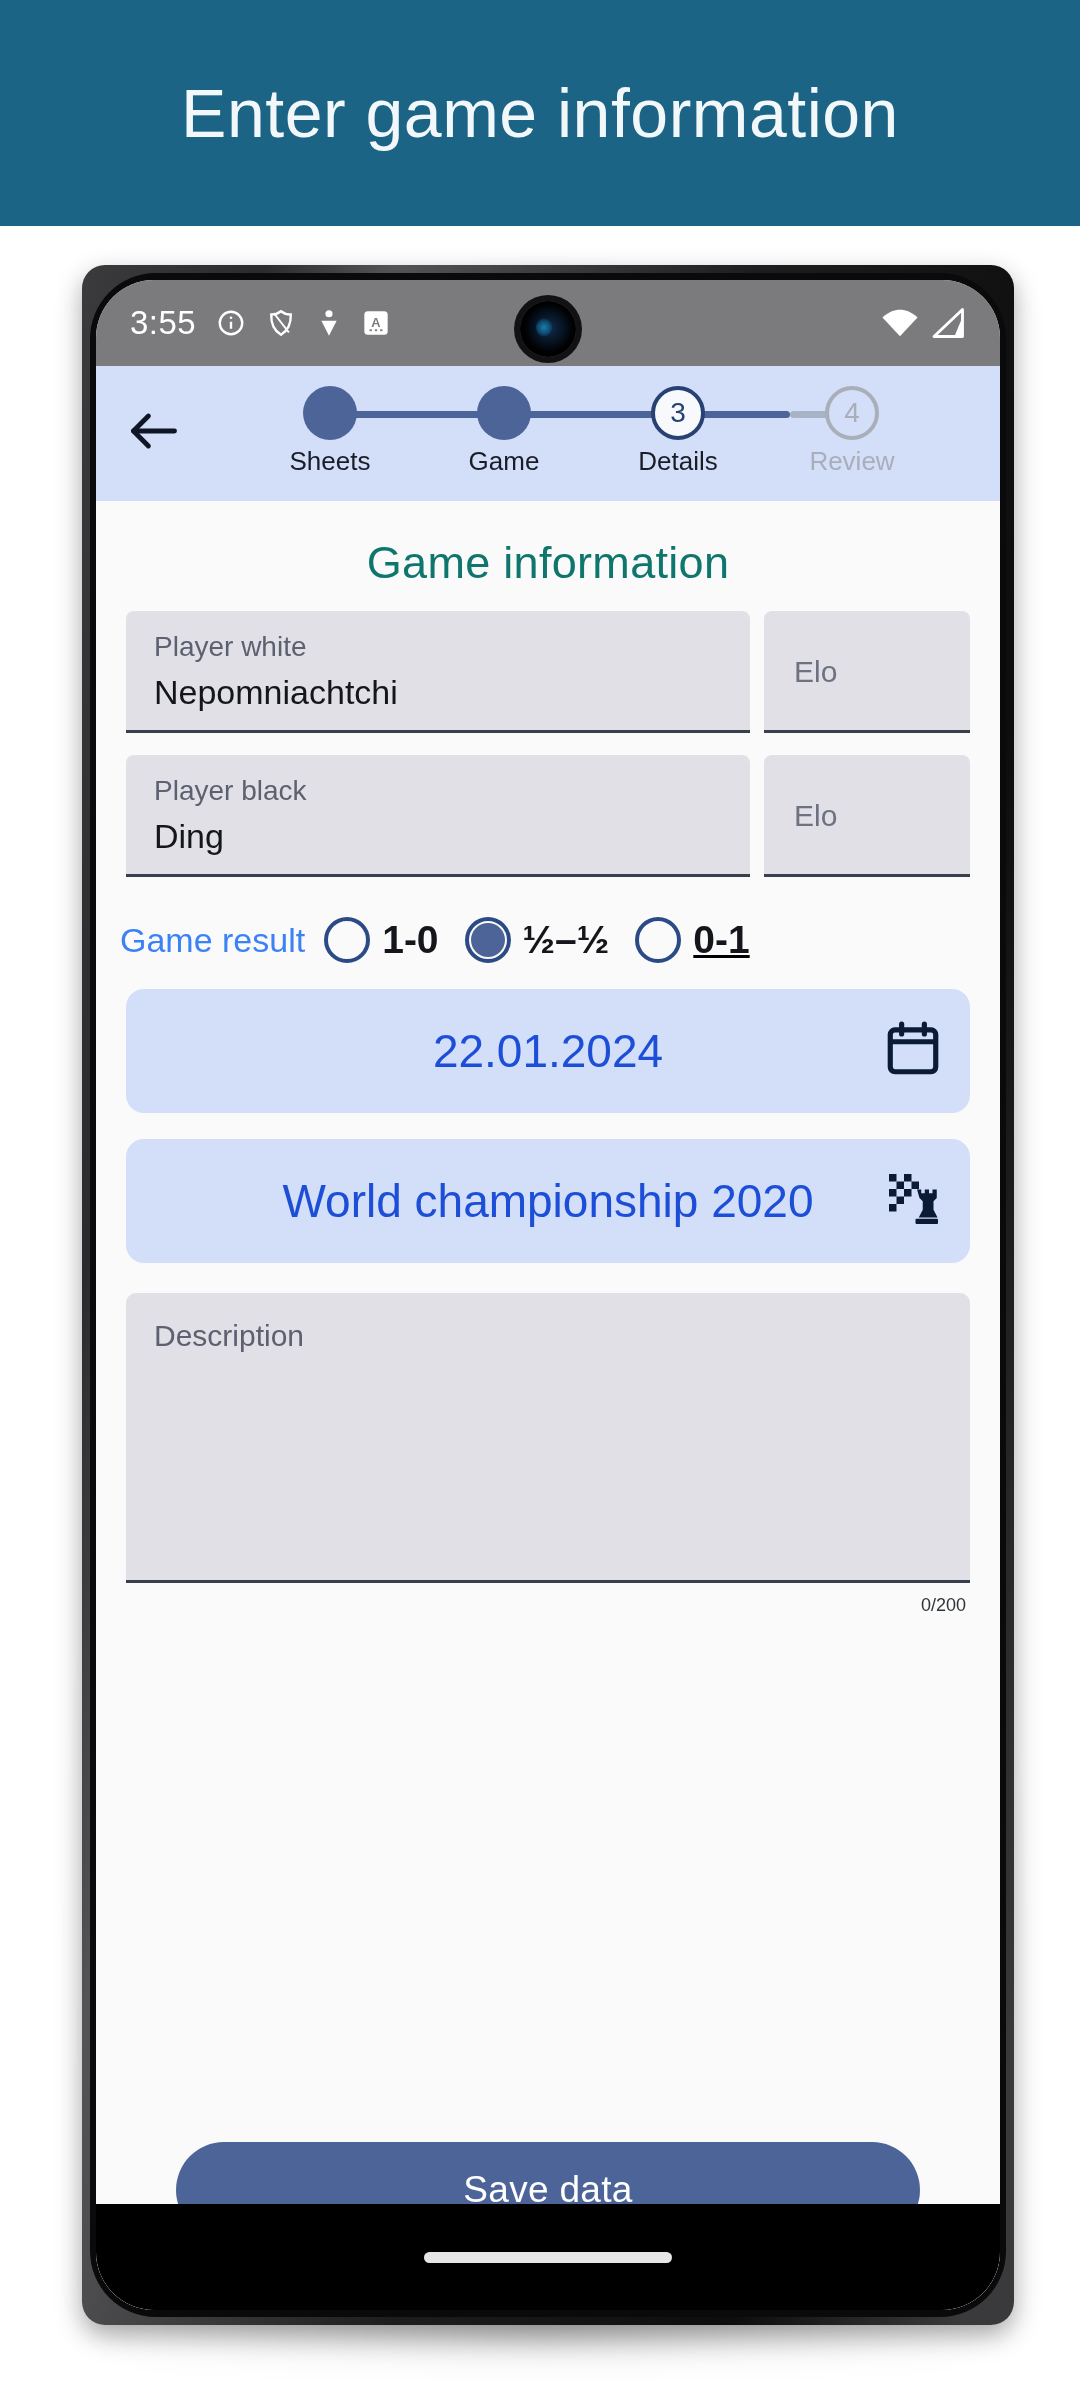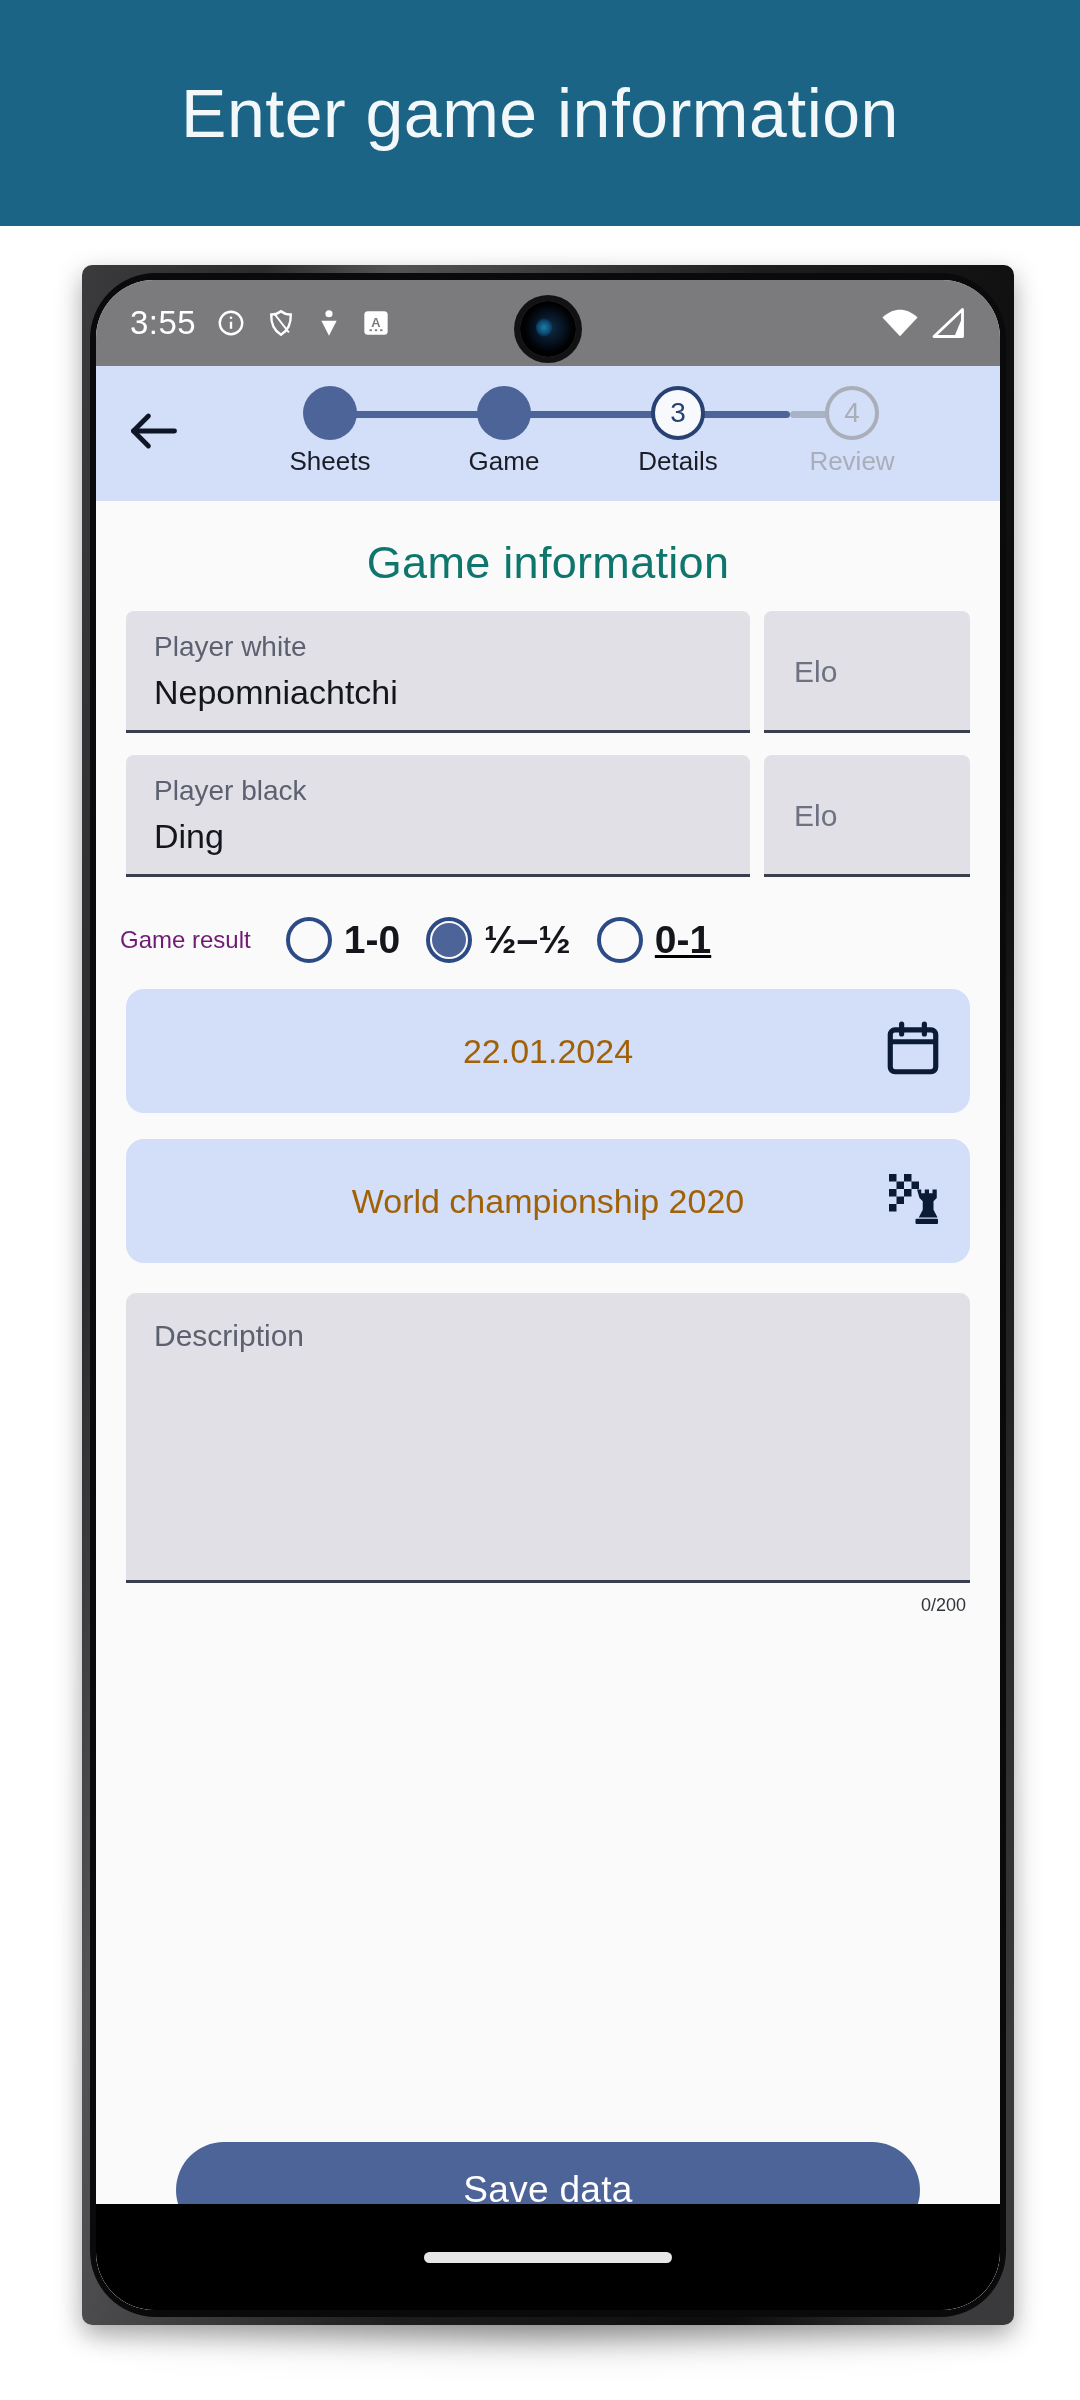--- a/index.html
+++ b/index.html
@@ -25,21 +25,21 @@
 
   
   .phone-shadow {
     position: absolute; left: 70px; top: 258px; width: 950px; height: 2090px;
     border-radius: 78px;
     background: radial-gradient(ellipse at 50% 92%, rgba(0,0,0,.20), rgba(0,0,0,0) 72%);
     filter: blur(16px);
   }
   .phone {
     position: absolute; left: 82px; top: 265px; width: 932px; height: 2060px;
-    border-radius: 10px;
+    border-radius: 23px;
     background: linear-gradient(100deg,#3b3b3d 0%, #2b2b2d 14%, #545456 24%, #1d1d1f 52%, #0d0d0e 78%, #3a3a3c 96%);
     box-shadow: 0 10px 26px rgba(0,0,0,.34);
     overflow: hidden;
   }
   .phone-inner-ring {
     position: absolute; left: 8px; top: 8px; right: 8px; bottom: 8px;
     border-radius: 66px;
     background: #0a0a0b;
   }
   .screen {
@@ -136,40 +136,40 @@
   }
   .field.narrow .f-placeholder {
     position:absolute; left: 30px; top: 44px;
     font-size: 30px; color:#6d7180;
   }
 
   
   .result-row {
     display:flex; align-items:center; padding: 0 24px; margin-top: 40px; gap: 0;
   }
-  .result-label { font-size: 24px; color:#701a75; margin-right: 35px; }
+  .result-label { font-size: 34px; color:#3b82f6; margin-right: 19px; }
   .result-opt { display:flex; align-items:center; gap: 12px; margin-right: 26px; }
   .radio {
     width: 46px; height: 46px; border-radius:50%;
     border: 4px solid #2c4b86; background:#fafafa;
     display:flex; align-items:center; justify-content:center;
     flex: none;
   }
   .radio .inner { width: 0; height: 0; border-radius:50%; background:#4d6499; }
   .radio.sel { border-color:#2c4b86; }
   .radio.sel .inner { width: 34px; height: 34px; }
   .result-text { font-size: 39px; font-weight:700; color:#14161c; white-space:nowrap; }
 
   
   .pill {
     margin: 26px 30px 0 30px; height: 124px; background:#d3def9;
     border-radius: 18px; display:flex; align-items:center;
     justify-content:center; position:relative;
   }
-  .pill .pill-text { font-size: 34px; color:#a16207; }
+  .pill .pill-text { font-size: 46px; color:#1d4ed8; }
   .pill .pill-icon { position:absolute; right: 26px; top: 50%; transform: translateY(-50%); }
 
   
   .round-row {
     display:flex; align-items:center; padding: 0 30px; margin-top: 32px; gap: 16px;
   }
   .round-label { font-size: 36px; color:#14161c; flex: 1 1 auto; }
   .round-box {
     width: 232px; height: 92px; background:#4d6499; border-radius: 16px;
     display:flex; align-items:center; justify-content:center;

